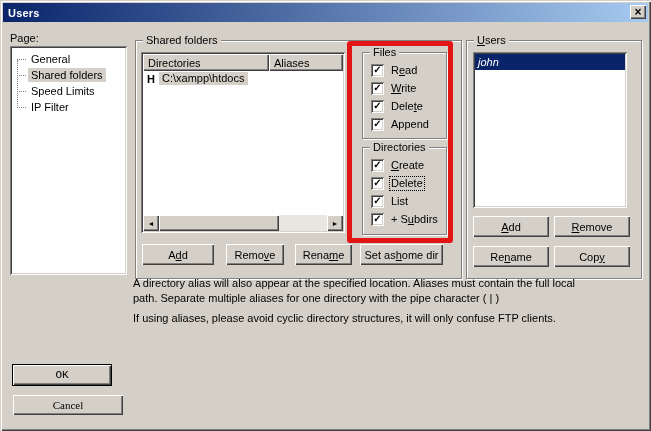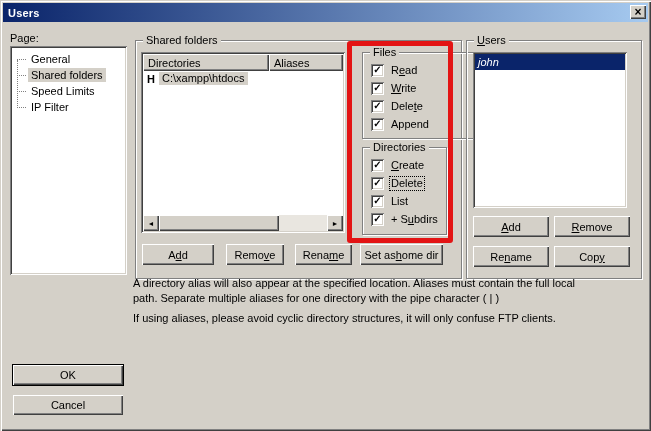--- a/index.html
+++ b/index.html
@@ -129,21 +129,21 @@
       <span>►</span>
     </div>
   </div>
 </div>
 
 <div class="btn" style="left:142px;top:244px;width:72px;height:21px;">A<u>d</u>d</div>
 <div class="btn" style="left:226px;top:244px;width:58px;height:21px;">Remo<u>v</u>e</div>
 <div class="btn" style="left:295px;top:244px;width:57px;height:21px;">Rena<u>m</u>e</div>
 <div class="btn" style="left:360px;top:244px;width:83px;height:21px;">Set as <u>h</u>ome dir</div>
 
-<div class="groupbox" style="left:362px;top:52px;width:83px;height:85px;padding-left:48px;">
+<div class="groupbox" style="left:362px;top:52px;width:83px;height:85px;">
   <span class="legend">Files</span>
   <div class="cbrow" style="top:10px;">
     <span class="cb">
         <span class="check">✓</span>
       </span>
     <span class="cblabel">R<u>e</u>ad</span>
   </div>
   <div class="cbrow" style="top:28px;">
     <span class="cb">
         <span class="check">✓</span>
@@ -200,16 +200,16 @@
 </div>
 <div class="btn" style="left:473px;top:216px;width:76px;height:21px;"><u>A</u>dd</div>
 <div class="btn" style="left:554px;top:216px;width:76px;height:21px;"><u>R</u>emove</div>
 <div class="btn" style="left:473px;top:246px;width:76px;height:21px;">Re<u>n</u>ame</div>
 <div class="btn" style="left:554px;top:246px;width:76px;height:21px;">Cop<u>y</u></div>
 
 <div class="info" style="top:276px;">A directory alias will also appear at the specified location. Aliases must contain the full local
 path. Separate multiple aliases for one directory with the pipe character ( | )</div>
 <div class="info" style="top:311px;">If using aliases, please avoid cyclic directory structures, it will only confuse FTP clients.</div>
 
-<div class="btn default" style="left:13px;top:365px;width:110px;height:20px;">OK</div>
-<div class="btn" style="left:13px;top:395px;width:110px;height:20px;">Cancel</div>
+<div class="btn default" style="left:13px;top:365px;width:98px;height:20px;font-family:Liberation Mono, monospace;">OK</div>
+<div class="btn" style="left:13px;top:395px;width:110px;height:20px;font-family:Liberation Serif, serif;">Cancel</div>
 
 <div class="annotation"></div>
 
 </body></html>

